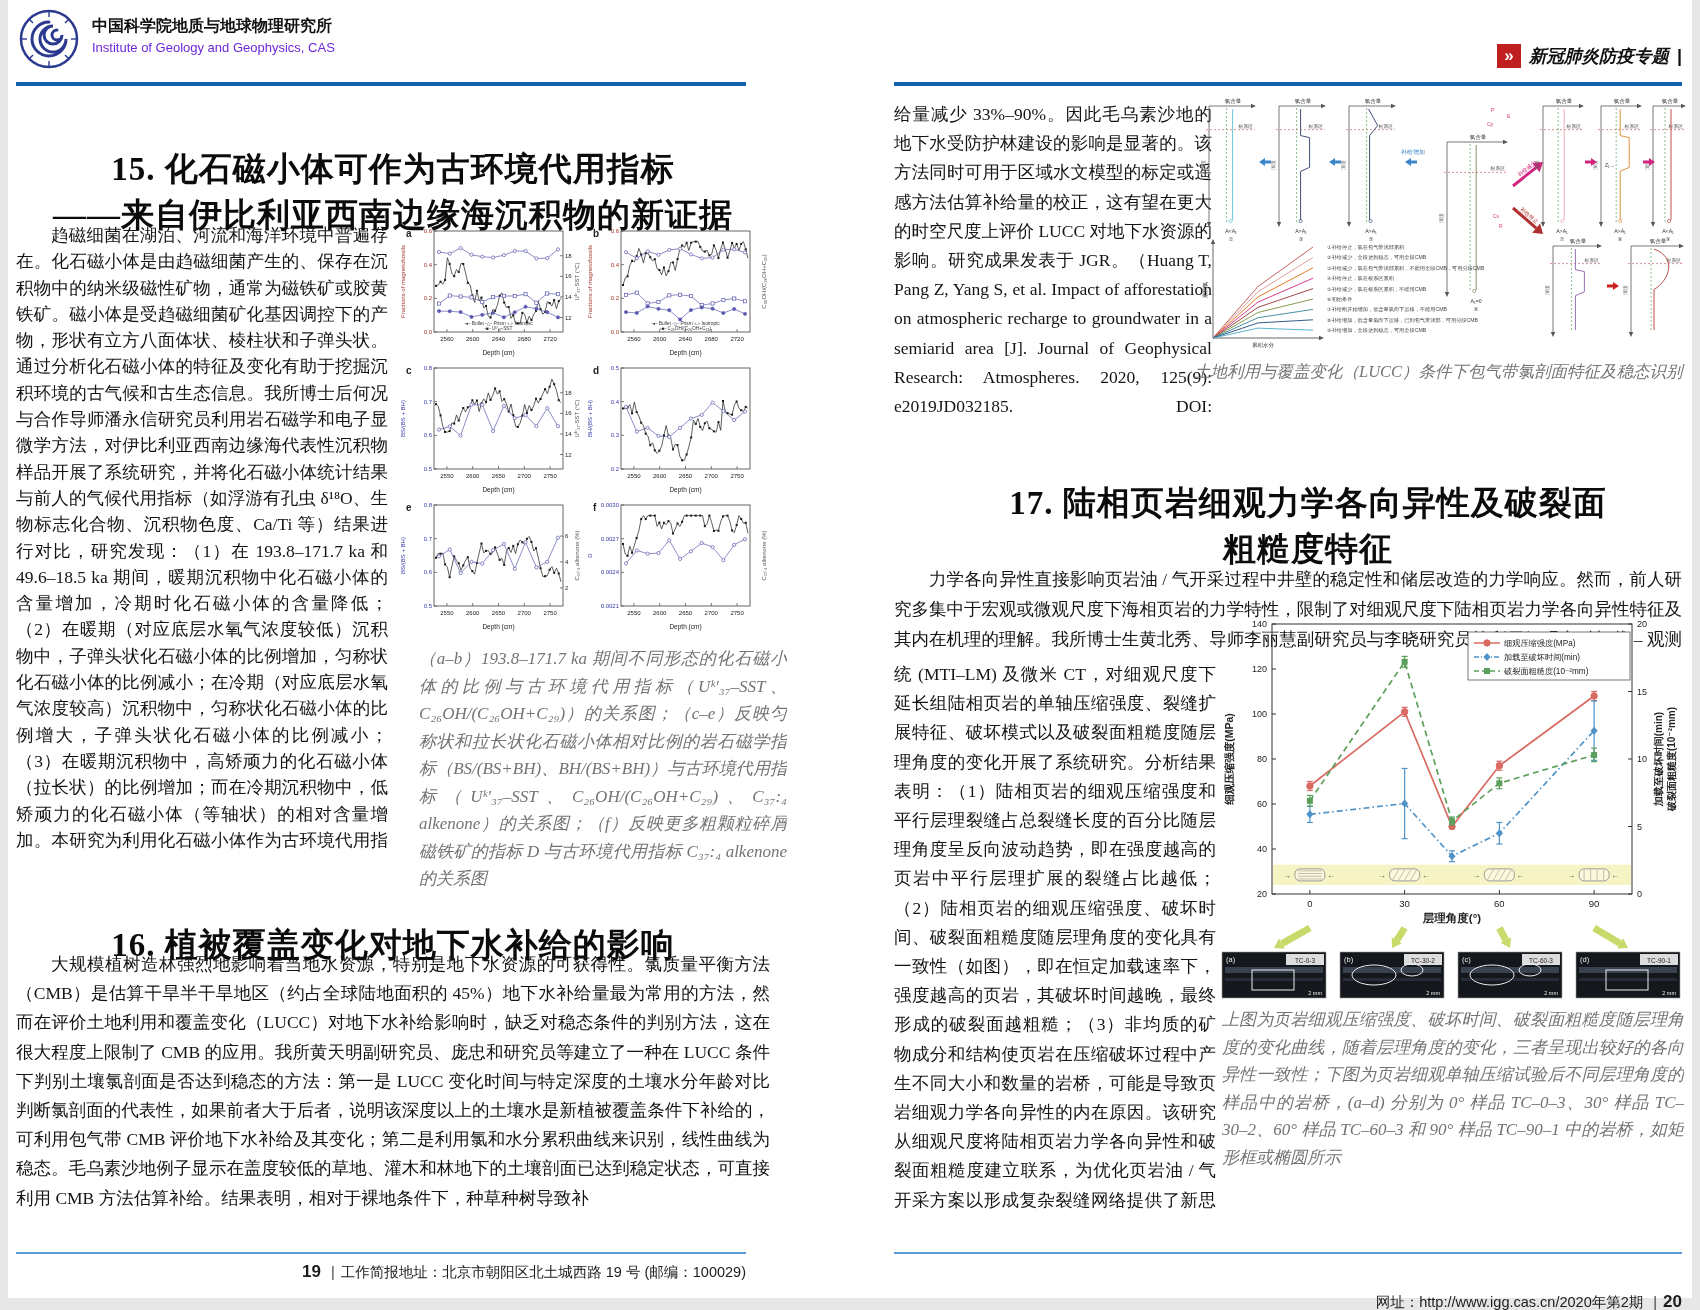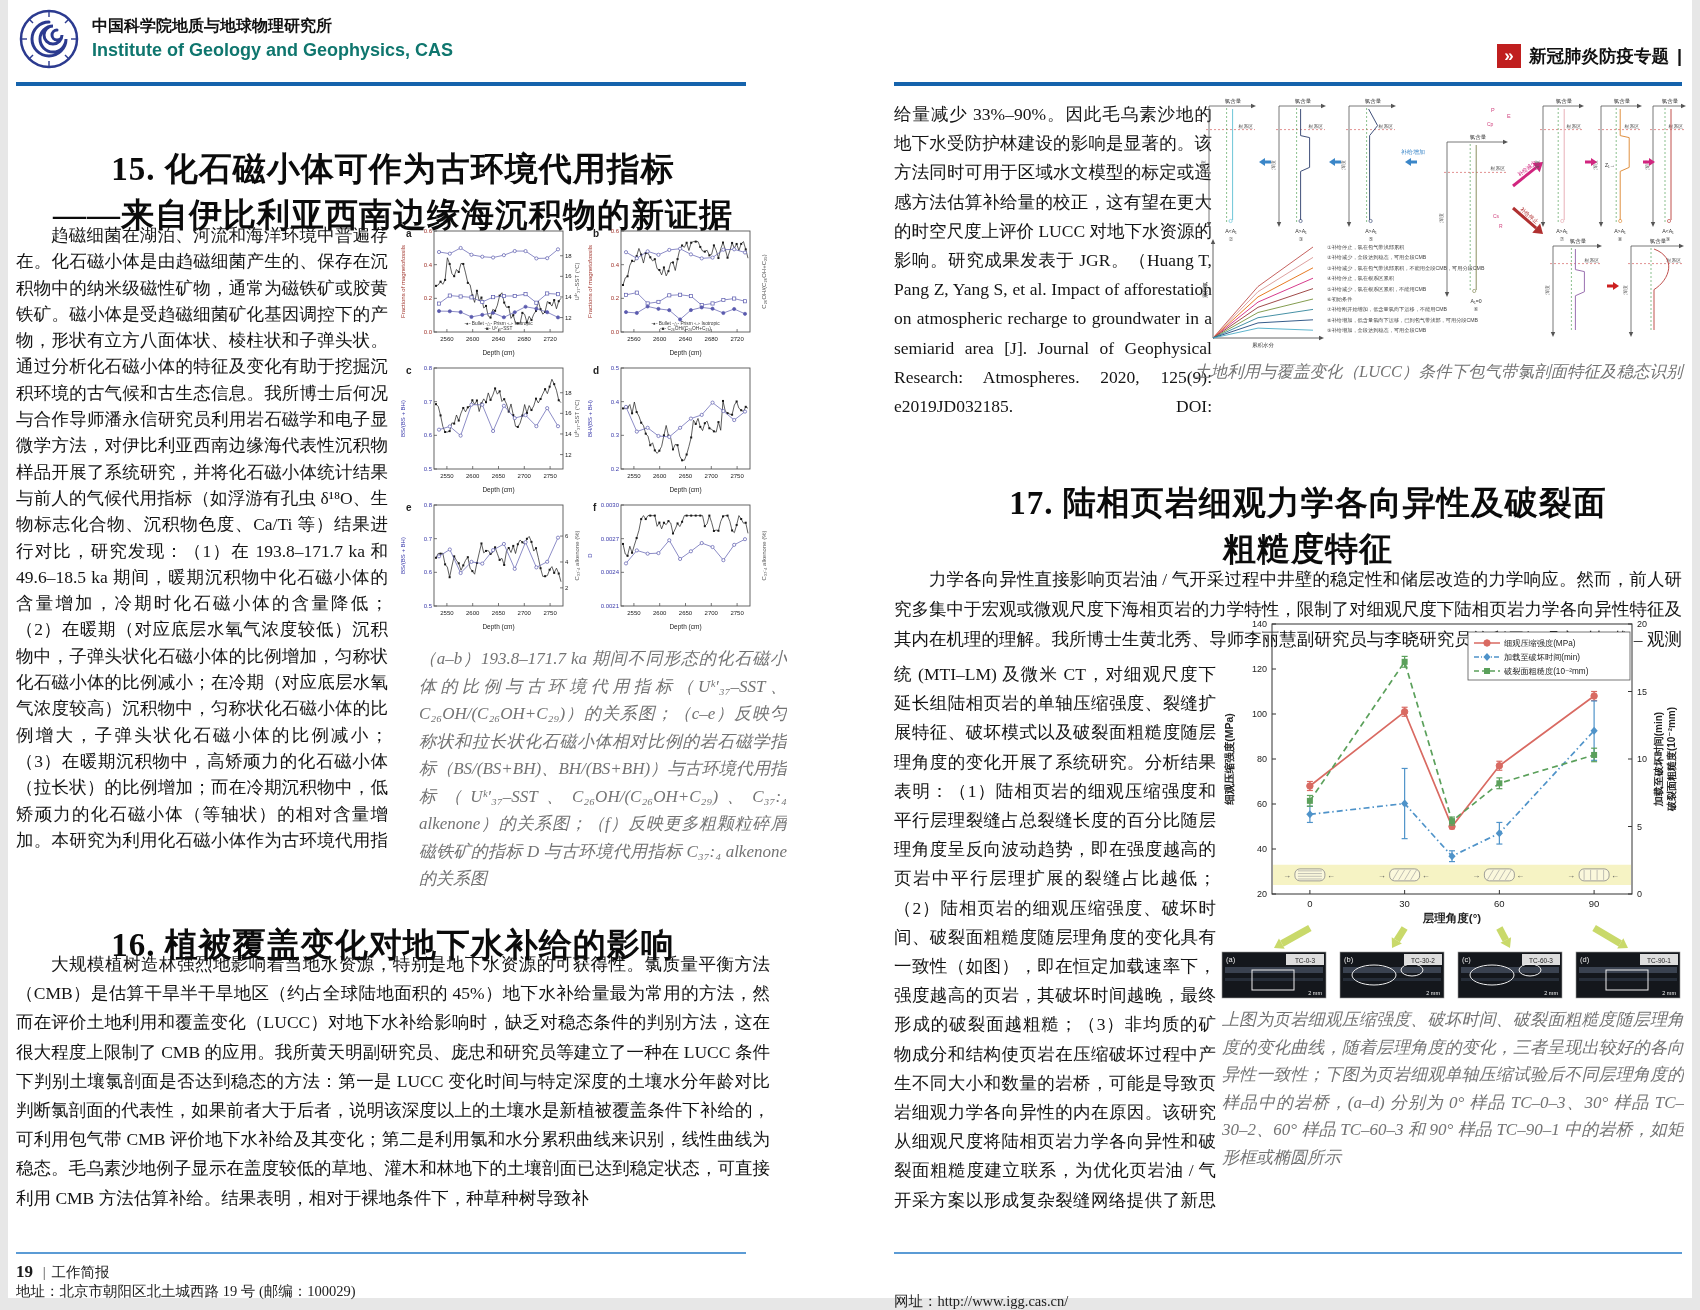--- a/index.html
+++ b/index.html
@@ -4,42 +4,42 @@
 <style>
   html,body{margin:0;padding:0;}
   body{width:1700px;height:1310px;background:#e7e7e7;position:relative;
        font-family:"Liberation Serif","DejaVu Serif",serif;color:#161616;}
   .page{position:absolute;top:0;height:1298px;background:#ffffff;}
   #page-left{left:8px;width:950px;}
   #page-right{left:848px;width:844px;}
   .abs{position:absolute;}
   
   .org-cn{font-family:"Liberation Sans","DejaVu Sans",sans-serif;font-weight:bold;font-size:16px;color:#111;}
-  .org-en{font-family:"Liberation Sans","DejaVu Sans",sans-serif;font-weight:bold;font-size:18px;color:#0f766e;margin-top:3px;}
+  .org-en{font-family:"Liberation Sans","DejaVu Sans",sans-serif;font-weight:normal;font-size:13px;color:#6d28d9;margin-top:3px;}
   .header-line{background:#1563ac;height:4px;}
   .footer-line{background:#5b9bd5;height:2px;}
   
   .art-title{text-align:center;font-weight:bold;color:#0b0b0b;font-size:33px;line-height:46px;letter-spacing:1px;margin-top:40px;}
   
   .body-text{font-size:17.5px;text-align:justify;color:#141414;overflow:hidden;}
   .lh26{line-height:26.3px;}
   .lh29{line-height:29.2px;}
   .lh30{line-height:30px;}
   .ind{text-indent:2em;}
   .caption{font-style:italic;font-size:17px;line-height:27.5px;text-align:justify;color:#737373;overflow:hidden;}
   
   .footer{display:flex;justify-content:flex-end;align-items:baseline;
-          font-family:Liberation Serif, serif;font-size:14.5px;color:#1c1c1c;flex-direction:column;}
+          font-family:Liberation Sans, sans-serif;font-size:14.5px;color:#1c1c1c;}
   .pagenum{font-size:17px;font-weight:bold;}
   .fdiv{margin:0 6px;color:#444;font-weight:normal;}
   
   .badge-row{display:flex;align-items:center;gap:8px;}
   .badge{width:24px;height:24px;background:#c01f1f;color:#fff;display:flex;align-items:center;justify-content:center;
          font-family:"Liberation Sans",sans-serif;font-weight:bold;font-size:17px;}
-  .badge-label{font-family:"Liberation Sans",sans-serif;font-weight:bold;font-size:17.5px;color:#111;}
+  .badge-label{font-family:"Liberation Sans",sans-serif;font-weight:bold;font-size:17.5px;color:#111;font-style:italic;}
   .badge-bar{font-family:"Liberation Sans",sans-serif;font-weight:bold;font-size:18px;color:#111;}
   
   .panel-grid{display:grid;grid-template-columns:187px 187px;grid-auto-rows:137px;}
   svg text{font-family:"Liberation Sans","DejaVu Sans",sans-serif;}
 </style>
 </head>
 <body>
 
 <div class="page" id="page-left">
 

